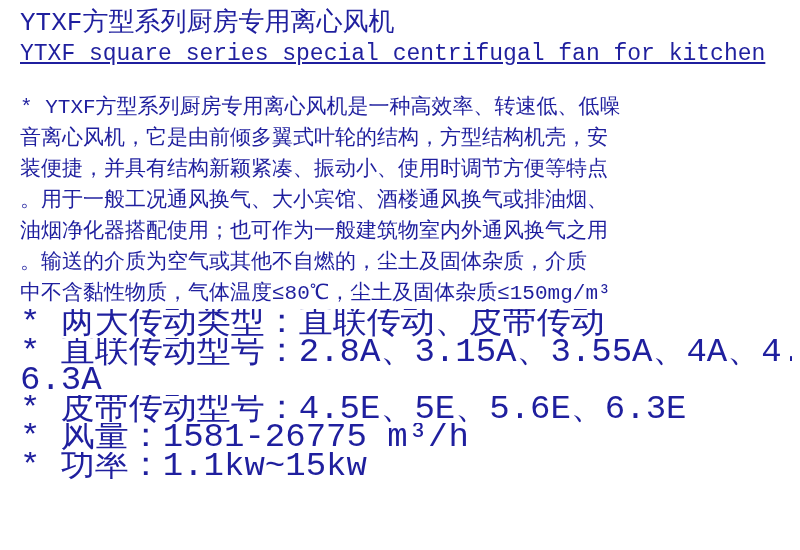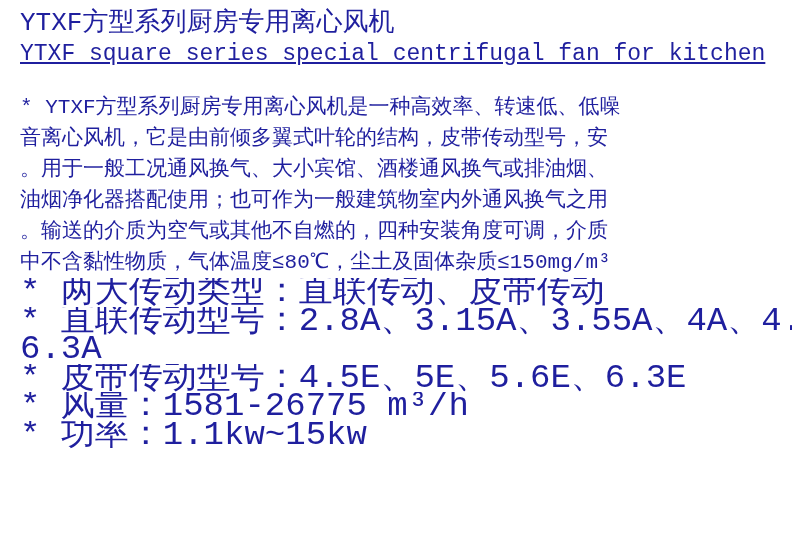--- a/index.html
+++ b/index.html
@@ -47,24 +47,25 @@
 <body style="color: rgb(31, 31, 158); background: rgb(255, 255, 255);">
 
 <div class="doc">
   <header>
     <div class="line title-cn">YTXF方型系列厨房专用离心风机</div>
     <div class="line title-en">YTXF square series special centrifugal fan for kitchen</div>
   </header>
 
   <section class="description">
       <div class="line para-line">* YTXF方型系列厨房专用离心风机是一种高效率、转速低、低噪</div>
-      <div class="line para-line">音离心风机，它是由前倾多翼式叶轮的结构，皮带传动型号，安</div>
+      <div class="line para-line">音离心风机，它是由前倾多翼式叶轮的结构，方型结构机壳，安</div>
+      <div class="line para-line">装便捷，并具有结构新颖紧凑、振动小、使用时调节方便等特点</div>
       <div class="line para-line">。用于一般工况通风换气、大小宾馆、酒楼通风换气或排油烟、</div>
       <div class="line para-line">油烟净化器搭配使用；也可作为一般建筑物室内外通风换气之用</div>
-      <div class="line para-line">。输送的介质为空气或其他不自燃的，四种安装角度可调，介质</div>
+      <div class="line para-line">。输送的介质为空气或其他不自燃的，尘土及固体杂质，介质</div>
       <div class="line para-line">中不含黏性物质，气体温度≤80℃，尘土及固体杂质≤150mg/m³</div>
     </section>
 
   <section class="features">
       <div class="line feature-line">* 两大传动类型：直联传动、皮带传动</div>
       <div class="line feature-line">* 直联传动型号：2.8A、3.15A、3.55A、4A、4.5A、5A、5.6A、</div>
       <div class="line feature-line">6.3A</div>
       <div class="line feature-line">* 皮带传动型号：4.5E、5E、5.6E、6.3E</div>
       <div class="line feature-line">* 风量：1581-26775 m³/h</div>
       <div class="line feature-line">* 功率：1.1kw~15kw</div>

